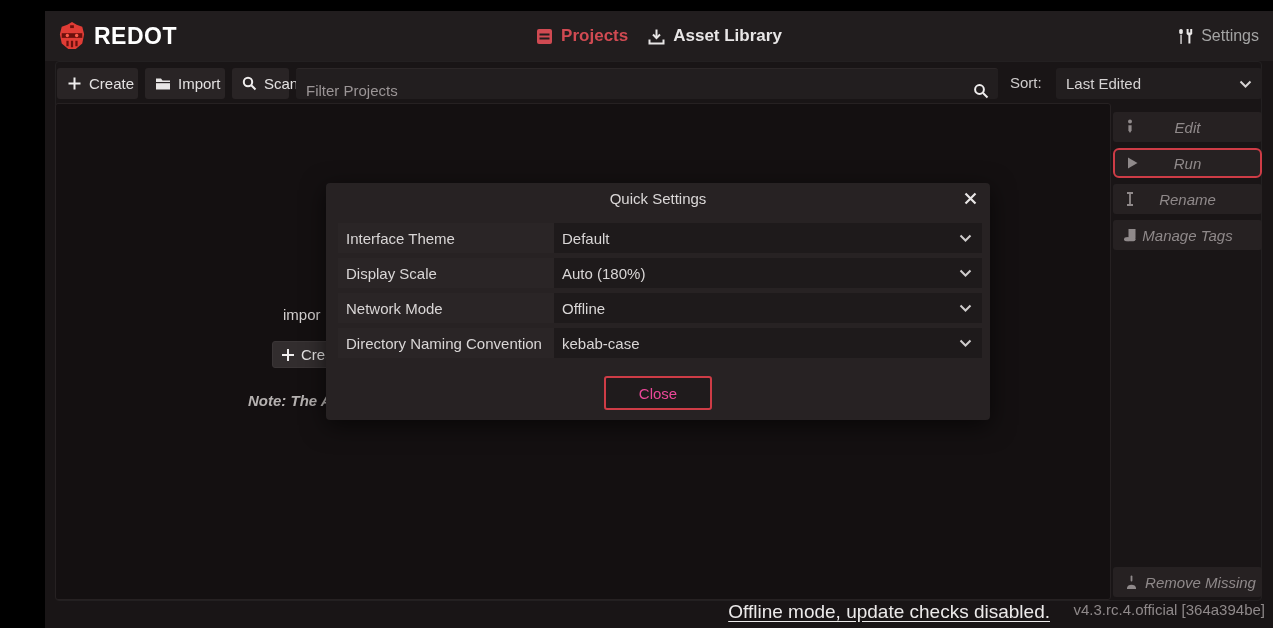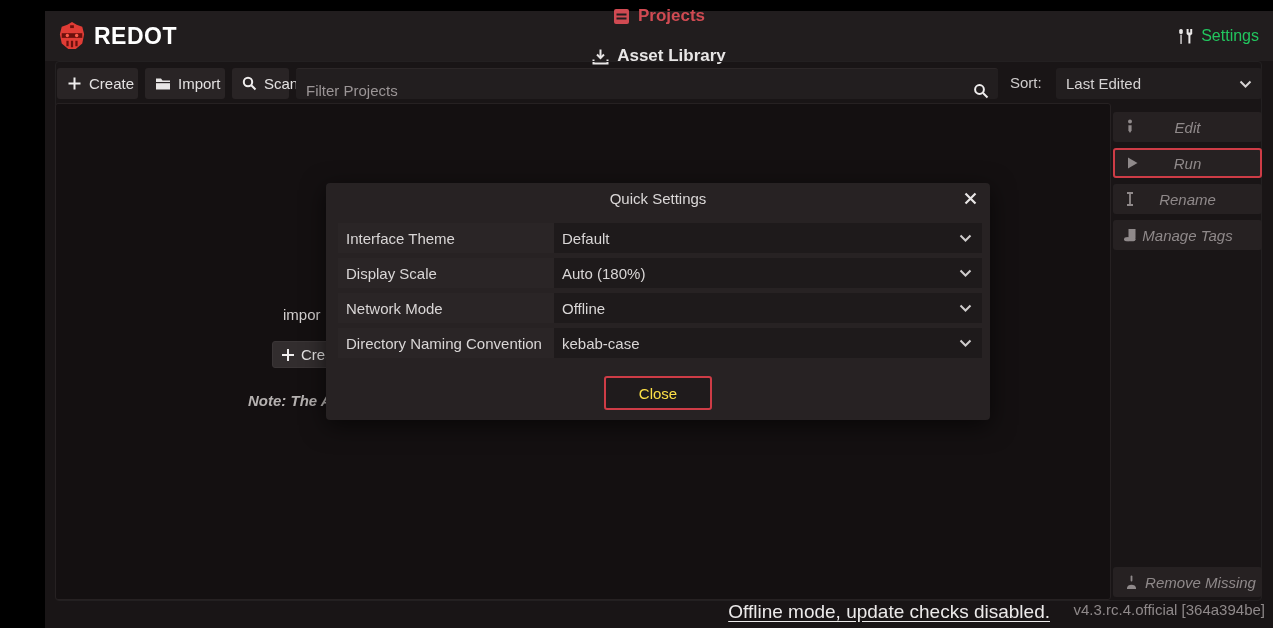--- a/index.html
+++ b/index.html
@@ -6,24 +6,24 @@
   html,body { width:1273px; height:628px; background:#000; overflow:hidden;
               font-family:"Liberation Sans", sans-serif; }
   body { position:relative; }
 
   .app { position:absolute; left:45px; top:0; width:1228px; height:628px; background:#191516;margin-top:11px; }
 
   
   .topbar { position:absolute; left:0; top:0; width:100%; height:50px; background:#211d1e; }
   .logo { position:absolute; left:12px; top:0; height:50px; display:flex; align-items:center; gap:7px; }
   .logo-text { color:#ffffff; font-size:23px; font-weight:bold; letter-spacing:.5px; }
-  .tabs { position:absolute; left:0; right:0; top:0; height:50px; display:flex; justify-content:center; align-items:center; gap:20px;flex-direction:column; }
+  .tabs { position:absolute; left:0; right:0; top:0; height:50px; display:flex; justify-content:center; align-items:center; gap:20px; }
   .tab { display:flex; align-items:center; gap:8px; font-size:17px; font-weight:bold; color:#e8e6e6; cursor:pointer; }
   .tab.active { color:#d04a52; }
-  .settings-btn { position:absolute; right:14px; top:0; height:50px; display:flex; align-items:center; gap:8px; color:#22c55e; font-size:16px; cursor:pointer; }
+  .settings-btn { position:absolute; right:14px; top:0; height:50px; display:flex; align-items:center; gap:8px; color:#a3a3a3; font-size:16px; cursor:pointer; }
 
   
   .main-frame { position:absolute; left:10px; top:50px; width:1207px; height:540px; border:1px solid #232021; border-radius:4px; }
 
   
   .tbtn { position:absolute; top:57px; height:31px; background:#292425; border-radius:3px;
           display:flex; align-items:center; gap:7px; padding:0 10px; color:#e3e1e1; font-size:15px; cursor:pointer; }
   .btn-create { left:12px;  width:81px; }
   .btn-import { left:100px; width:80px; }
   .btn-scan   { left:187px; width:57px; }
@@ -46,21 +46,21 @@
                      border-radius:3px; display:flex; align-items:center; gap:6px; padding:0 8px;
                      color:#e3e1e1; font-size:15px; white-space:nowrap; cursor:pointer; }
   .frag-note { position:absolute; left:203px; top:381px; color:#b5b1b0; font-size:15px; font-style:italic; white-space:nowrap;font-weight:bold; }
 
   
   .side-btn { position:absolute; left:1068px; width:149px; height:30px; background:#262122; border-radius:3px;
               color:#8f898a; font-size:15px; cursor:pointer;font-style:italic; }
   .side-btn .icn { position:absolute; left:11px; top:50%; transform:translateY(-50%); display:flex; }
   .side-btn .lbl { position:absolute; left:0; right:0; top:0; bottom:0; display:flex; align-items:center; justify-content:center; }
   .side-btn.focused { border:2px solid #ce3c46; }
-  .sb0 { top:101px; } .sb1 { top:137px; } .sb2 { top:173px; } .sb3 { top:209px; } .sb4 { top:245px; }
+  .sb0 { top:101px; } .sb1 { top:137px;border-radius:6px; } .sb2 { top:173px; } .sb3 { top:209px; } .sb4 { top:245px; }
   .side-btn.bottom { top:556px; }
   .side-btn.bottom .lbl { left:26px; }
 
   
   .offline-link { position:absolute; top:601px; right:223px; color:#eceaea; font-size:19px;
                   text-decoration:underline; text-underline-offset:3px; cursor:pointer; white-space:nowrap; }
   .version-text { position:absolute; top:601px; right:8px; color:#8f898a; font-size:15px; white-space:nowrap; }
 
   
   .dialog { position:absolute; left:326px; top:183px; width:664px; height:237px; background:#272223;
@@ -70,21 +70,21 @@
               align-items:center; justify-content:center; color:#e8e6e6; cursor:pointer; }
   .rows { position:absolute; left:12px; top:40px; width:644px; }
   .row { display:flex; height:30px; margin-bottom:5px; }
   .row .cell-label { width:216px; background:#2a2526; display:flex; align-items:center; padding-left:8px;
                      color:#d9d6d6; font-size:15px; }
   .row .cell-value { flex:1; background:#1e1a1b; display:flex; align-items:center; padding-left:8px;
                      color:#d9d6d6; font-size:15px; position:relative; cursor:pointer; }
   .row .cell-value .chev { position:absolute; right:10px; top:50%; transform:translateY(-50%); }
   .dialog-close-btn { position:absolute; left:278px; top:193px; width:108px; height:34px; background:#1f1b1c;
                       border:2px solid #ce3c46; border-radius:3px; display:flex; align-items:center;
-                      justify-content:center; color:#fde047; font-size:15px; cursor:pointer; }
+                      justify-content:center; color:#ec4899; font-size:15px; cursor:pointer; }
 
   svg { display:block; }
 </style>
 </head>
 <body>
 
 <div class="app">
 
   <div class="topbar">
     <div class="logo">

